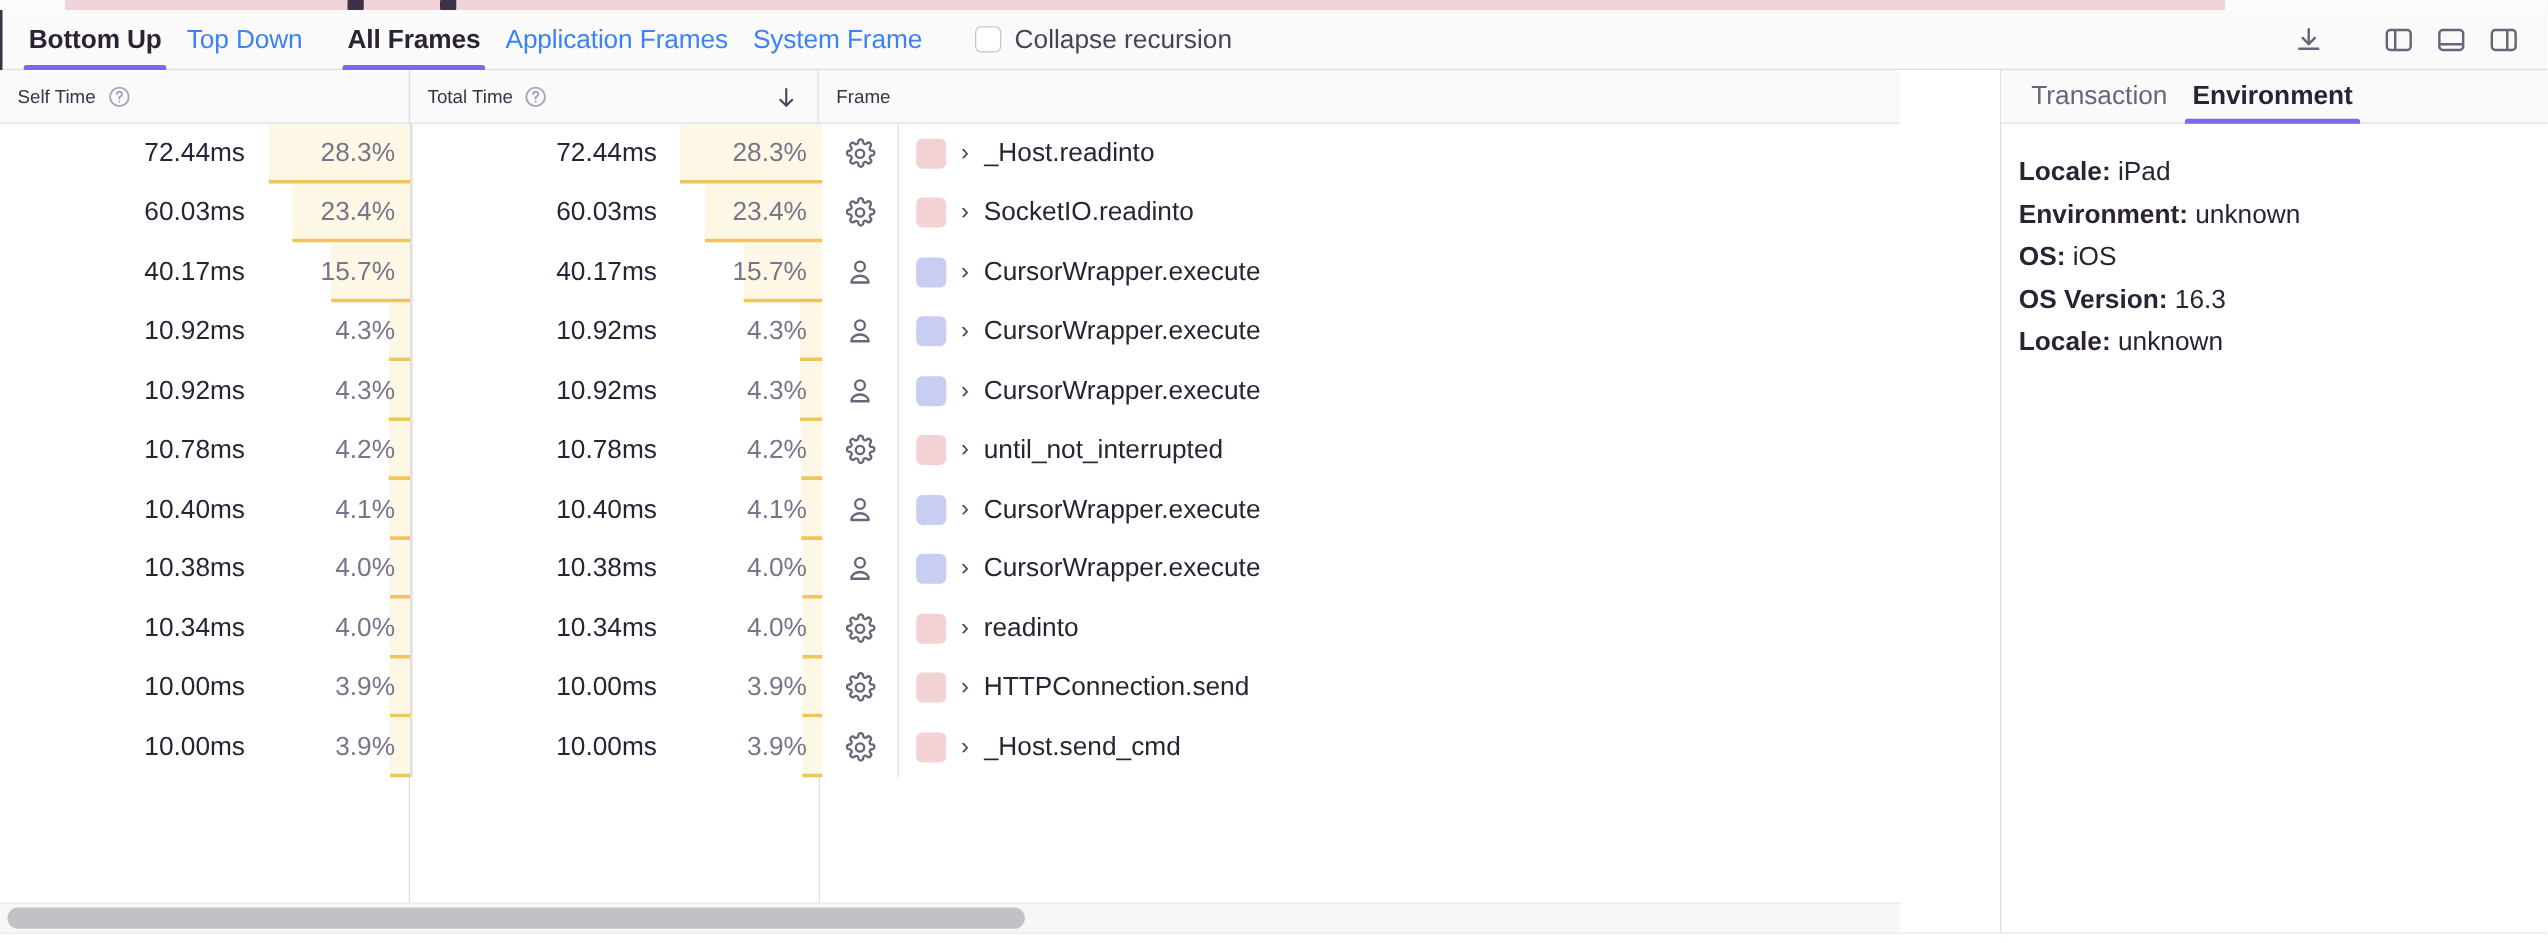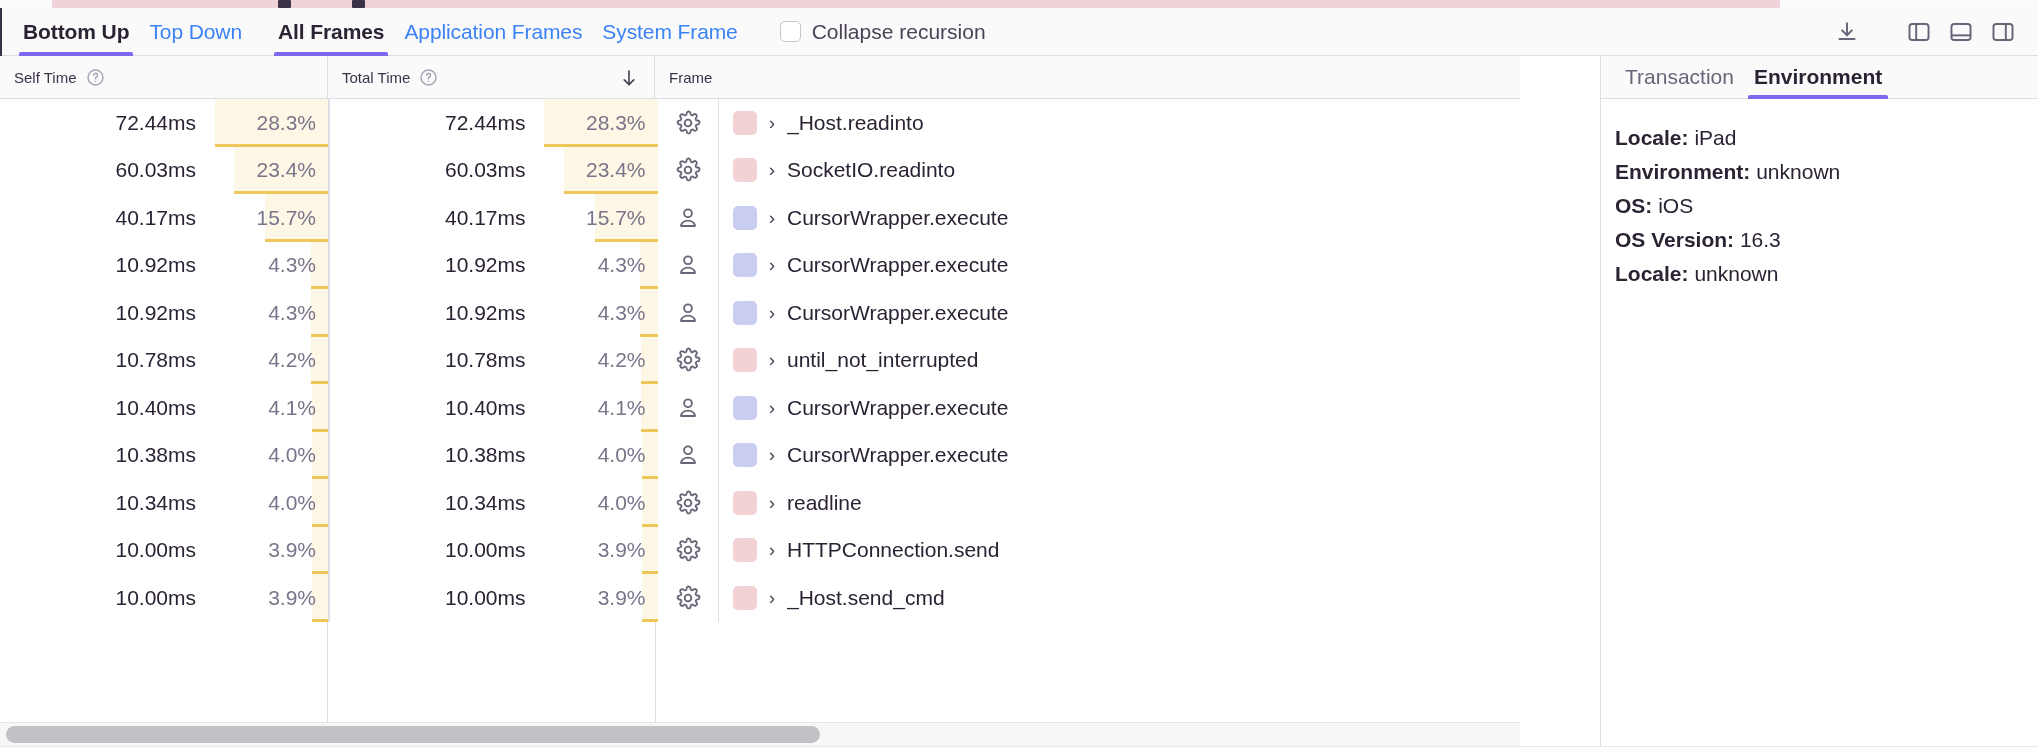--- a/index.html
+++ b/index.html
@@ -734,21 +734,21 @@
           <div class="type-cell">
             <svg width="26" height="26" viewBox="0 0 24 24" fill="none" stroke="#6b6478" stroke-width="1.7" stroke-linecap="round" stroke-linejoin="round">
               <circle cx="12" cy="12" r="3.1"></circle>
               <path d="M19.3 14.2a1.5 1.5 0 0 0 .3 1.7l.1.1a1.8 1.8 0 1 1-2.6 2.6l-.1-.1a1.5 1.5 0 0 0-1.7-.3 1.5 1.5 0 0 0-.9 1.4v.2a1.8 1.8 0 1 1-3.6 0v-.1a1.5 1.5 0 0 0-1-1.4 1.5 1.5 0 0 0-1.7.3l-.1.1a1.8 1.8 0 1 1-2.6-2.6l.1-.1a1.5 1.5 0 0 0 .3-1.7 1.5 1.5 0 0 0-1.4-.9h-.2a1.8 1.8 0 1 1 0-3.6h.1a1.5 1.5 0 0 0 1.4-1 1.5 1.5 0 0 0-.3-1.7l-.1-.1a1.8 1.8 0 1 1 2.6-2.6l.1.1a1.5 1.5 0 0 0 1.7.3h.1a1.5 1.5 0 0 0 .9-1.4v-.2a1.8 1.8 0 1 1 3.6 0v.1a1.5 1.5 0 0 0 .9 1.4 1.5 1.5 0 0 0 1.7-.3l.1-.1a1.8 1.8 0 1 1 2.6 2.6l-.1.1a1.5 1.5 0 0 0-.3 1.7v.1a1.5 1.5 0 0 0 1.4.9h.2a1.8 1.8 0 1 1 0 3.6h-.1a1.5 1.5 0 0 0-1.4.9z"></path>
             </svg>
           </div>
           <div class="col-divider-total"></div>
           <div class="frame-cell">
             <div class="swatch" style="background:#f2d2d4;"></div>
             <div class="caret">›</div>
-            <div class="frame-name">readline</div>
+            <div class="frame-name">readinto</div>
           </div>
         </div>
         <div class="row">
           <div class="cell-metric">
             <div class="ms">10.00ms</div>
             <div class="pct-cell">
               <div class="pct-fill" style="width:15.600000000000001px;background:#fdf8e6;"></div>
               <div class="pct-underline" style="width:15.600000000000001px;background:#eec65a;"></div>
               <span class="pct-text">3.9%</span>
             </div>

